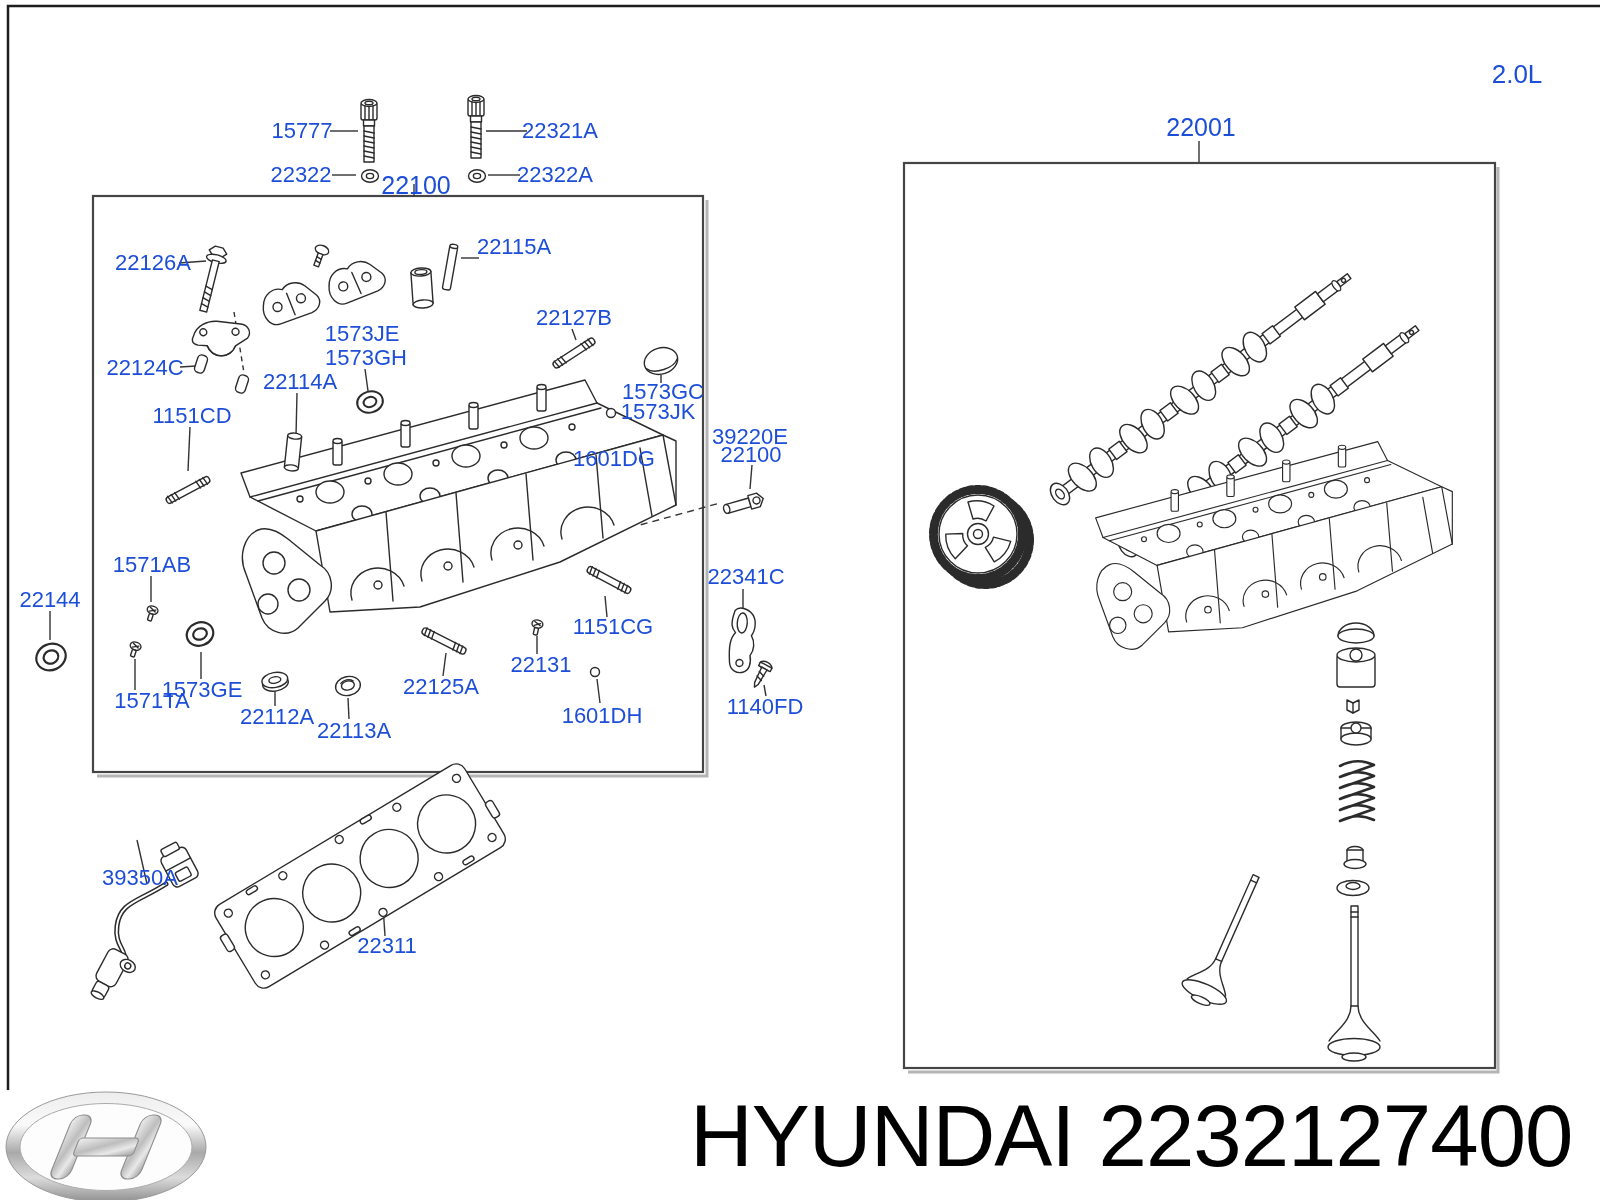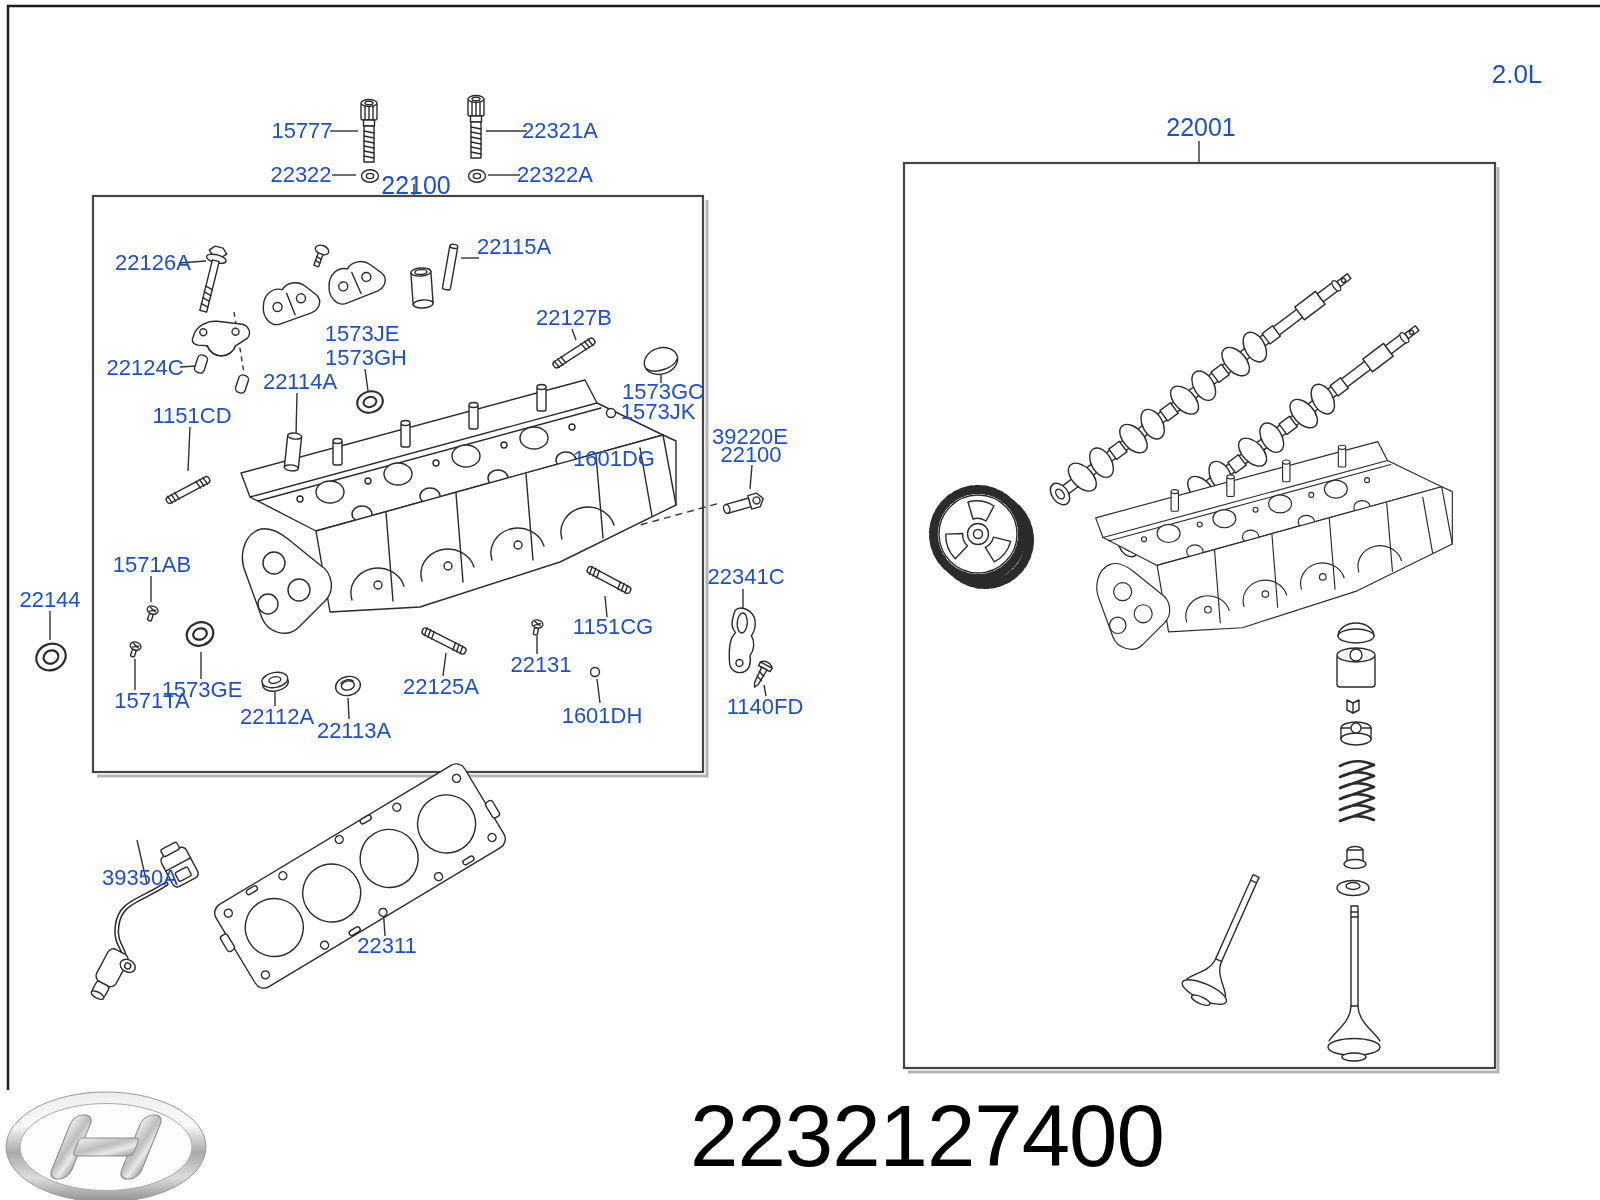--- a/index.html
+++ b/index.html
@@ -458,16 +458,17 @@
       <div class="callout" style="left: 602px; top: 716px;">1601DH</div>
       <div class="callout" style="left: 746px; top: 577px;">22341C</div>
       <div class="callout" style="left: 765px; top: 707px;">1140FD</div>
       <div class="callout" style="left: 140px; top: 878px;">39350A</div>
       <div class="callout" style="left: 387px; top: 946px;">22311</div>
       <div class="callout" style="left: 1201px; top: 127px; font-size: 25px;">22001</div>
       <div class="callout" style="left: 1517px; top: 74px; font-size: 26px;">2.0L</div>
     </div>
 
 <div class="footer">
+  <span>HYUNDAI</span>
   <span>2232127400</span>
 </div>
 
 </div>
 
 </body></html>

